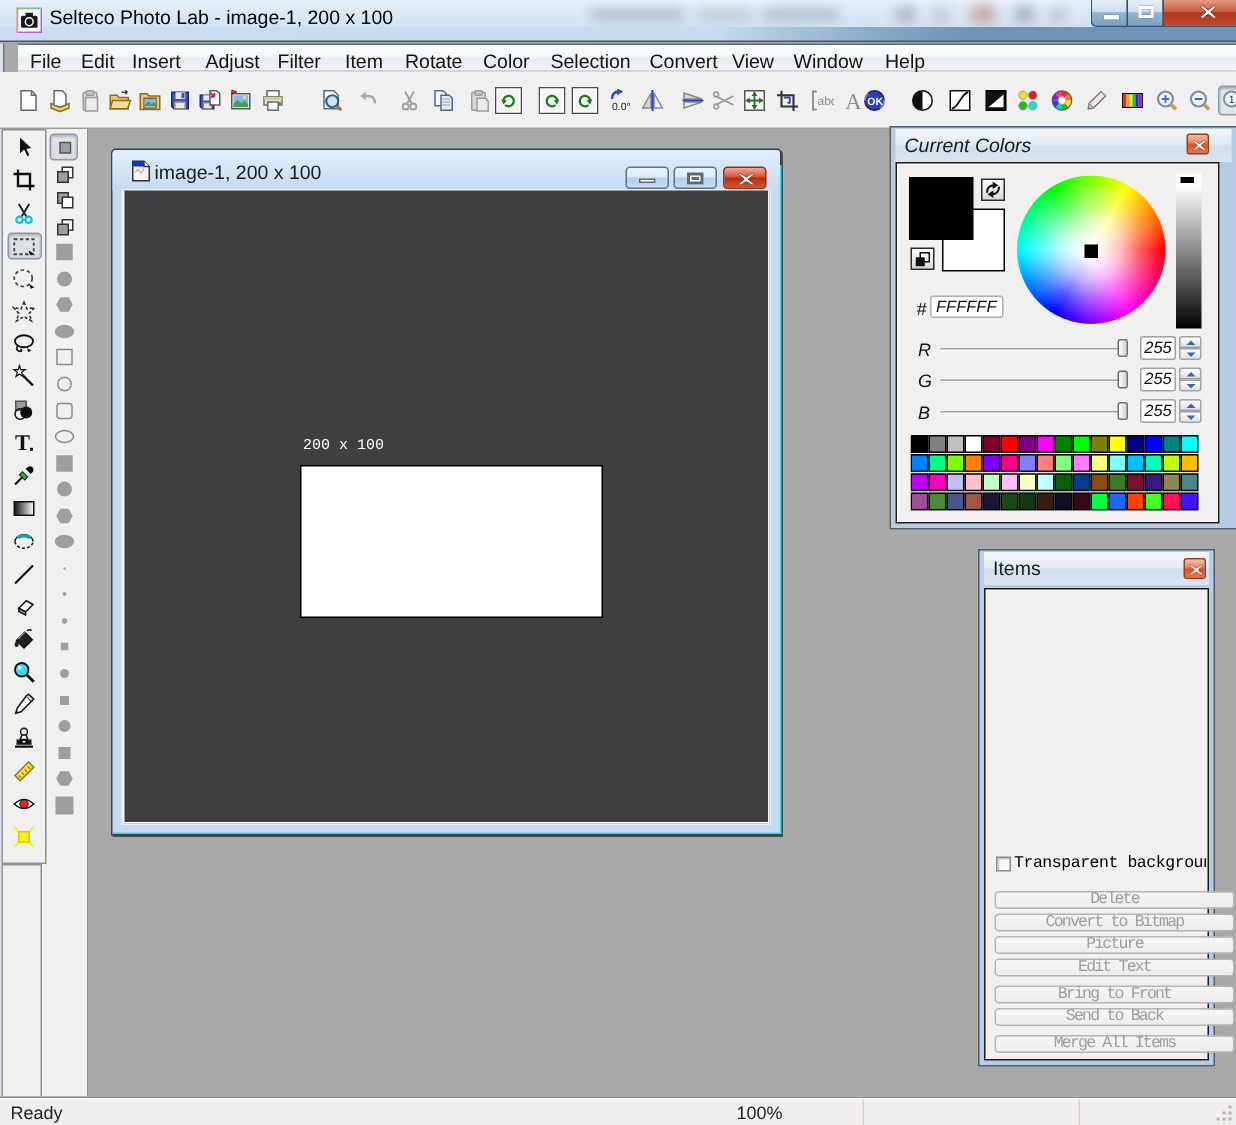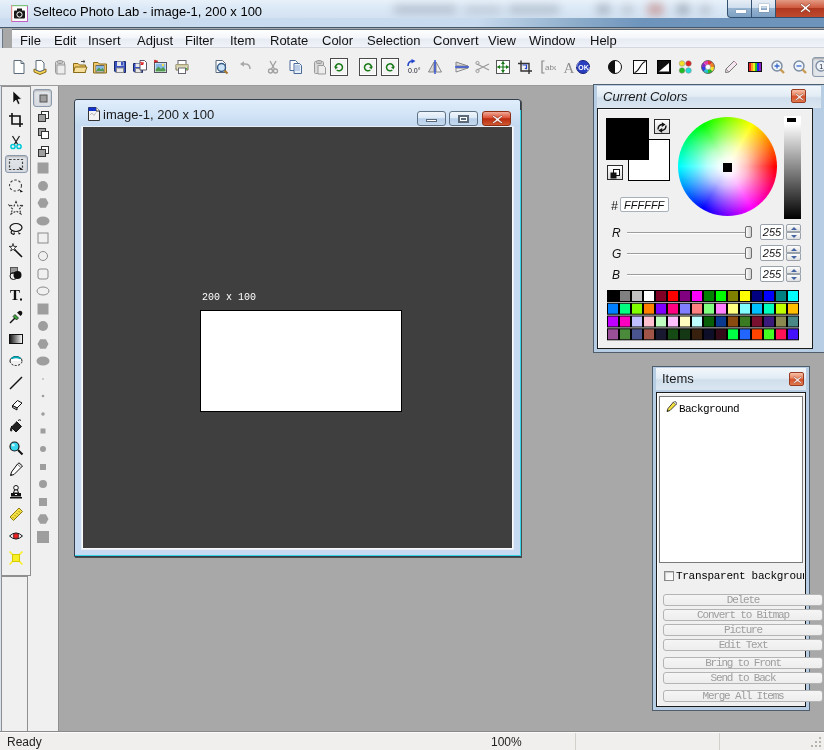--- a/index.html
+++ b/index.html
@@ -702,28 +702,20 @@
 <div id="items" class="abs pal">
     <div class="paltitle">
       <span>Items</span>
     </div>
     <div class="palclose" style="left:136px;top:5px;">
       <svg width="9" height="8" viewBox="0 0 9 8">
         <path d="M1 0.5 L4.5 2.8 L8 0.5 L8.7 1.3 L5.6 4 L8.7 6.7 L8 7.5 L4.5 5.2 L1 7.5 L0.3 6.7 L3.4 4 L0.3 1.3 Z" fill="#fff" stroke="#7a2a14" stroke-width="0.4"></path>
       </svg>
     </div>
     <div class="palbody">
-      <div id="itemlist">
-        <svg style="position:absolute;left:6px;top:4px" width="11" height="14" viewBox="0 0 11 14">
-          <path d="M7.5 1 L10 3.5 L4 9.5 L1 10.5 L2 7.5 Z" fill="#f5e042" stroke="#111" stroke-width="0.8"></path>
-          <path d="M7.5 1 L8.7 0 L11 2.3 L10 3.5" fill="#ddd" stroke="#111" stroke-width="0.7"></path>
-          <path d="M1 10.5 l1.6-0.5 -1.1-1.1 Z" fill="#111"></path>
-        </svg>
-        <div id="itemtext">Background</div>
-      </div>
       <div id="chk"></div>
       <div id="chklabel">Transparent backgroun</div>
       <div class="ibtn" style="top:201px">Delete</div>
       <div class="ibtn" style="top:216px">Convert to Bitmap</div>
       <div class="ibtn" style="top:231px">Picture</div>
       <div class="ibtn" style="top:246px">Edit Text</div>
       <div class="ibtn" style="top:264px">Bring to Front</div>
       <div class="ibtn" style="top:279px">Send to Back</div>
       <div class="ibtn" style="top:297px">Merge All Items</div>
     </div>

